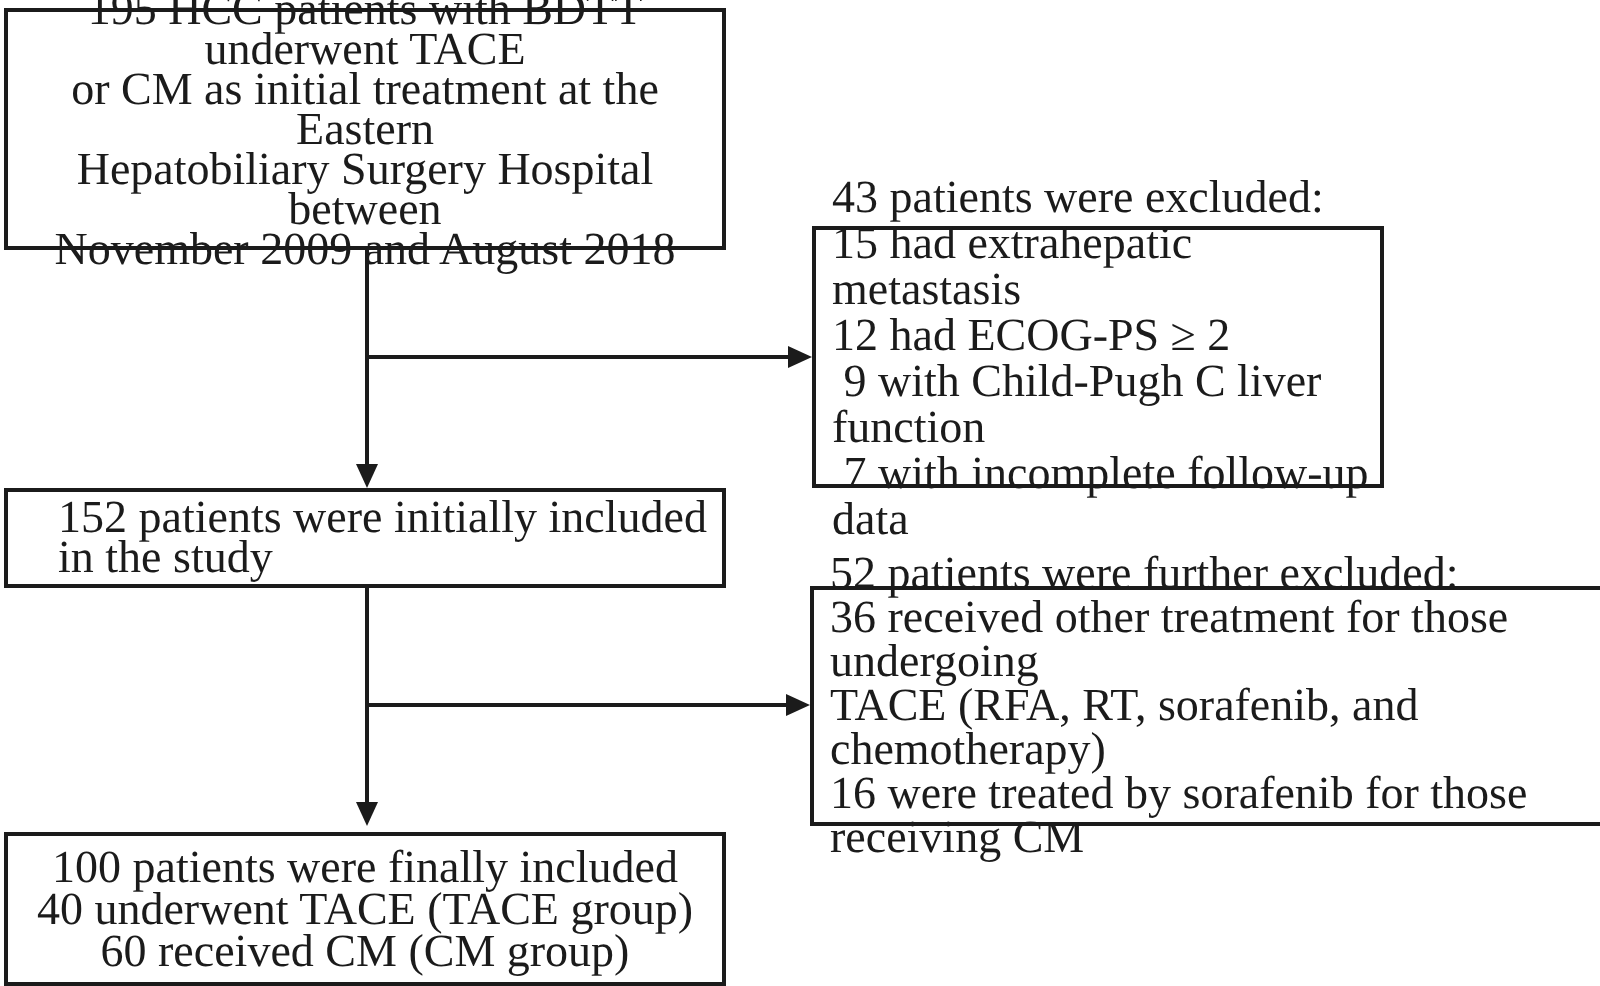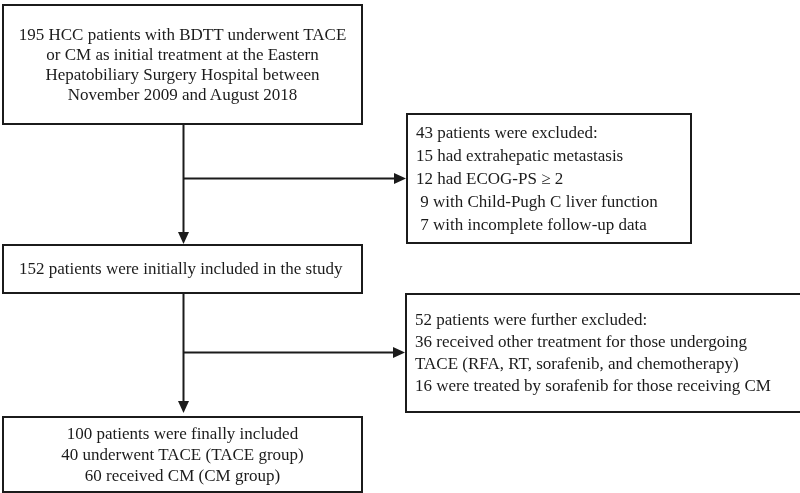--- a/index.html
+++ b/index.html
@@ -17,42 +17,42 @@
     overflow: hidden;
   }
   .fbox {
     position: absolute;
     box-sizing: border-box;
     border: 2px solid #1b1b1b;
     background: #ffffff;
     display: flex;
     flex-direction: column;
     justify-content: center;
-    font-size: 17px;
+    font-size: 23px;
   }
   .fbox .txt {
     white-space: pre-wrap;
   }
   .fbox.center { align-items: center; text-align: center; }
   .fbox.left   { align-items: flex-start; text-align: left; }
 
   #box-initial {
     left: 2px; top: 4px; width: 361px; height: 121px;
     line-height: 20px;
     padding: 0 6px;
   }
   #box-excluded1 {
     left: 406px; top: 113px; width: 286px; height: 131px;
     line-height: 23px;
     padding-left: 8px; padding-right: 4px;
   }
   #box-included {
     left: 2px; top: 244px; width: 361px; height: 50px;
     line-height: 20px;
-    padding-left: 15px;
+    padding-left: 25px;
   }
   #box-excluded2 {
     left: 405px; top: 293px; width: 430px; height: 120px;
     line-height: 22px;
     padding-left: 8px; padding-right: 2px;
   }
   #box-final {
     left: 2px; top: 416px; width: 361px; height: 77px;
     line-height: 21px;
   }

